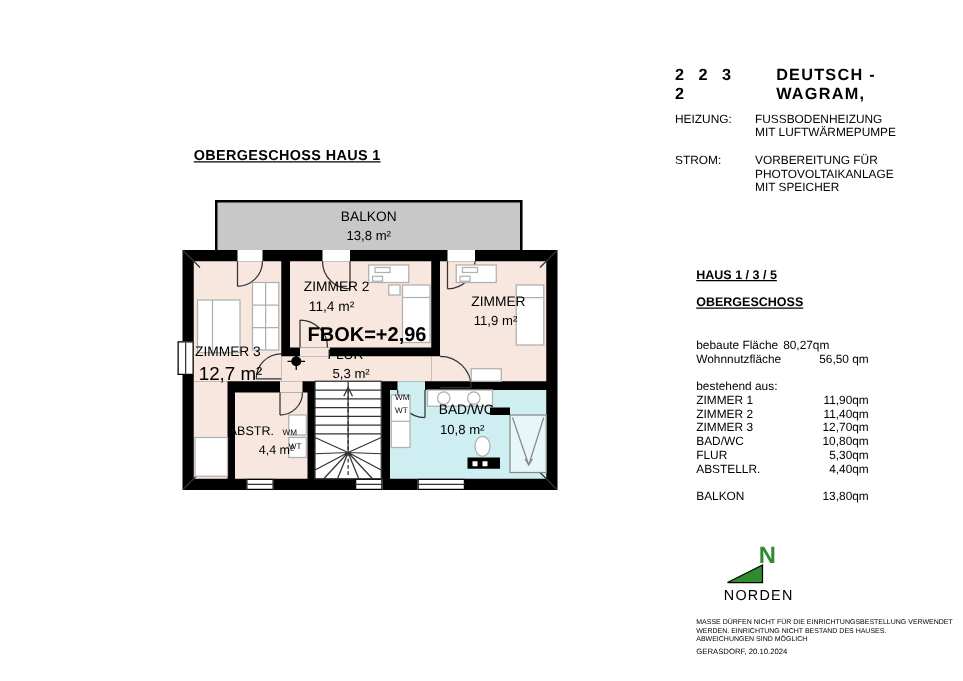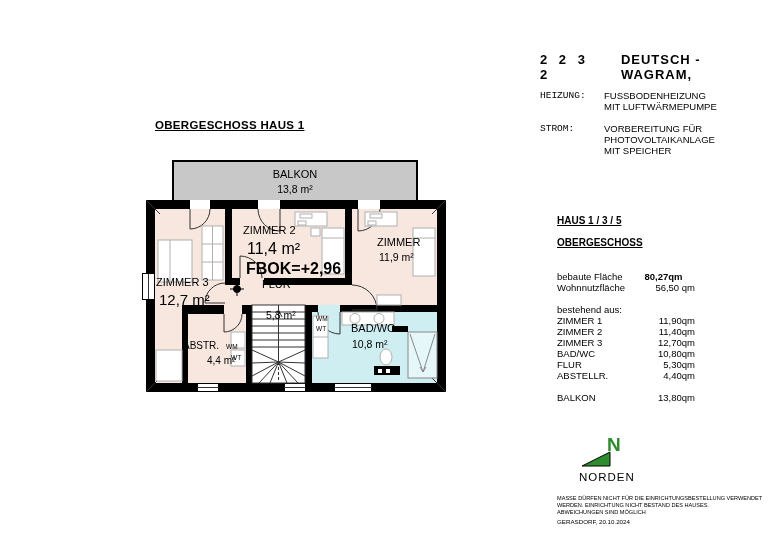--- a/index.html
+++ b/index.html
@@ -23,27 +23,27 @@
   #plansvg{left:146px;top:200px;}
   .plan-label{position:absolute;white-space:nowrap;line-height:1.1;}
   
   #main-title{left:540px;top:18px;font-size:17px;font-weight:bold;
               text-decoration:underline;letter-spacing:.4px;}
   #address{left:540px;top:52px;font-size:13px;font-weight:bold;display:flex;}
   #address .plz{letter-spacing:4px;}
   #address .city{margin-left:16px;letter-spacing:1px;}
   #specs{left:540px;top:90px;width:220px;font-size:9.5px;line-height:11px;}
   .spec-row{display:flex;margin-bottom:11px;}
-  .spec-row .lbl{width:64px;flex:none;font-family:Liberation Mono, monospace;}
+  .spec-row .lbl{width:64px;flex:none;}
   .spec-row .val{white-space:pre-line;}
   #details{left:557px;top:215px;width:140px;font-size:9.5px;line-height:11px;}
   #haus-title,#floor-title{font-size:10px;font-weight:bold;text-decoration:underline;}
   #floor-title{margin-top:11px;}
   #built-row{margin-top:23px;}
-  #built-row .v{margin-left:22px;font-weight:bold;}
+  #built-row .v{margin-left:4px;}
   .jrow{display:flex;justify-content:space-between;width:138px;}
   #consisting{margin-top:11px;}
   #rooms-list{margin-top:0px;}
   #balkon-row{margin-top:11px;}
   #compass-n{left:607px;top:434px;font-size:19px;font-weight:bold;}
   #north-svg{left:580px;top:449px;}
   #norden-label{left:579px;top:471px;font-size:11.5px;letter-spacing:1px;}
   #disclaimer{left:557px;top:495px;font-size:5.6px;line-height:7px;white-space:pre-line;}
   #plan-date{left:557px;top:518px;font-size:6.2px;}
 </style>
@@ -242,28 +242,28 @@
     <polygon points="2,17 30,3 30,17" fill="#2e8b2e" stroke="#000" stroke-width="1"></polygon>
   </svg>
   <div class="abs" id="norden-label">NORDEN</div>
 
   <div class="abs" id="disclaimer">MASSE DÜRFEN NICHT FÜR DIE EINRICHTUNGSBESTELLUNG VERWENDET
 WERDEN. EINRICHTUNG NICHT BESTAND DES HAUSES.
 ABWEICHUNGEN SIND MÖGLICH</div>
   <div class="abs" id="plan-date">GERASDORF, 20.10.2024</div>
 
 <div class="plan-label" style="left: 243px; top: 224px; font-size: 11px;">ZIMMER 2</div>
-    <div class="plan-label" style="left: 247px; top: 240px; font-size: 16px;">11,4 m²</div>
+    <div class="plan-label" style="left: 247px; top: 240px; font-size: 11px;">11,4 m²</div>
     <div class="plan-label" style="left: 377px; top: 236px; font-size: 11px; text-align: center;">ZIMMER</div>
     <div class="plan-label" style="left: 379px; top: 252px; font-size: 10.5px;">11,9 m²</div>
     <div class="plan-label" style="left: 156px; top: 276px; font-size: 11px;">ZIMMER 3</div>
     <div class="plan-label" style="left: 159px; top: 292px; font-size: 15px;">12,7 m²</div>
     <div class="plan-label" style="left: 246px; top: 260px; font-size: 16px; font-weight: bold;">FBOK=+2,96</div>
     <div class="plan-label" style="left: 262px; top: 278px; font-size: 11px;">FLUR</div>
-    <div class="plan-label" style="left: 266px; top: 294px; font-size: 10.5px; margin-top: 16px;">5,3 m²</div>
+    <div class="plan-label" style="left: 266px; top: 294px; font-size: 10.5px;">5,3 m²</div>
     <div class="plan-label" style="left: 351px; top: 322px; font-size: 11px;">BAD/WC</div>
     <div class="plan-label" style="left: 352px; top: 339px; font-size: 10.5px;">10,8 m²</div>
     <div class="plan-label" style="left: 183px; top: 340px; font-size: 10px;">ABSTR.</div>
     <div class="plan-label" style="left: 183px; top: 355px; font-size: 10px; margin-left: 24px;">4,4 m²</div>
     <div class="plan-label" style="left: 316px; top: 315px; font-size: 6.5px;">WM</div>
     <div class="plan-label" style="left: 316px; top: 325px; font-size: 6.5px;">WT</div>
     <div class="plan-label" style="left: 226px; top: 343px; font-size: 6.5px;">WM</div>
     <div class="plan-label" style="left: 231px; top: 354px; font-size: 6.5px;">WT</div>
   </div>
 

